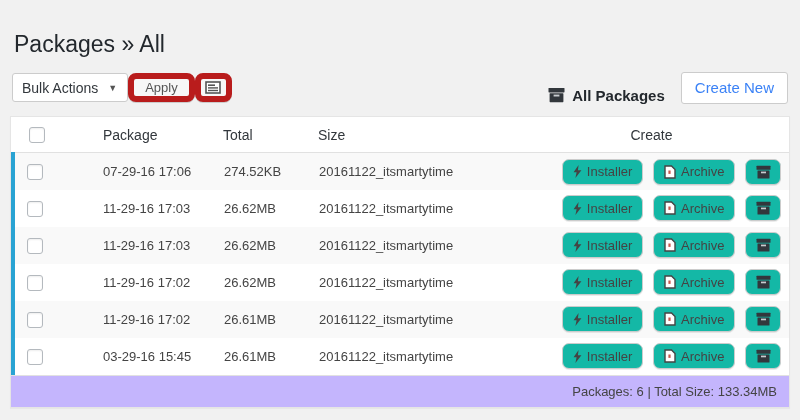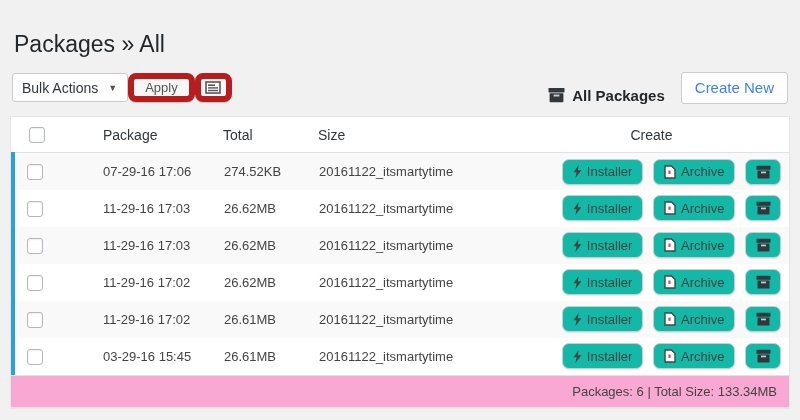--- a/index.html
+++ b/index.html
@@ -94,21 +94,21 @@
     background:#14b8a6; border:1px solid #ccc; border-radius:7px;
     font-size:13px; color:#444; cursor:pointer;
     box-shadow:0 1px 0 rgba(0,0,0,.08);
     margin-left:6px; vertical-align:middle;
   }
   .row-btn.box-only { width:36px; padding:0; justify-content:center; }
 
   .card-footer {
     border-top:1px solid #e1e1e1;
     padding:8px 12px; text-align:right;
-    font-size:13px; color:#444; background:#f9a8d4;
+    font-size:13px; color:#444; background:#c4b5fd;
   }
 
   .svg-ico { display:block; }
 </style>
 </head>
 <body>
 
 <div class="wrap">
 
   <h1 class="page-title">Packages » All</h1>

